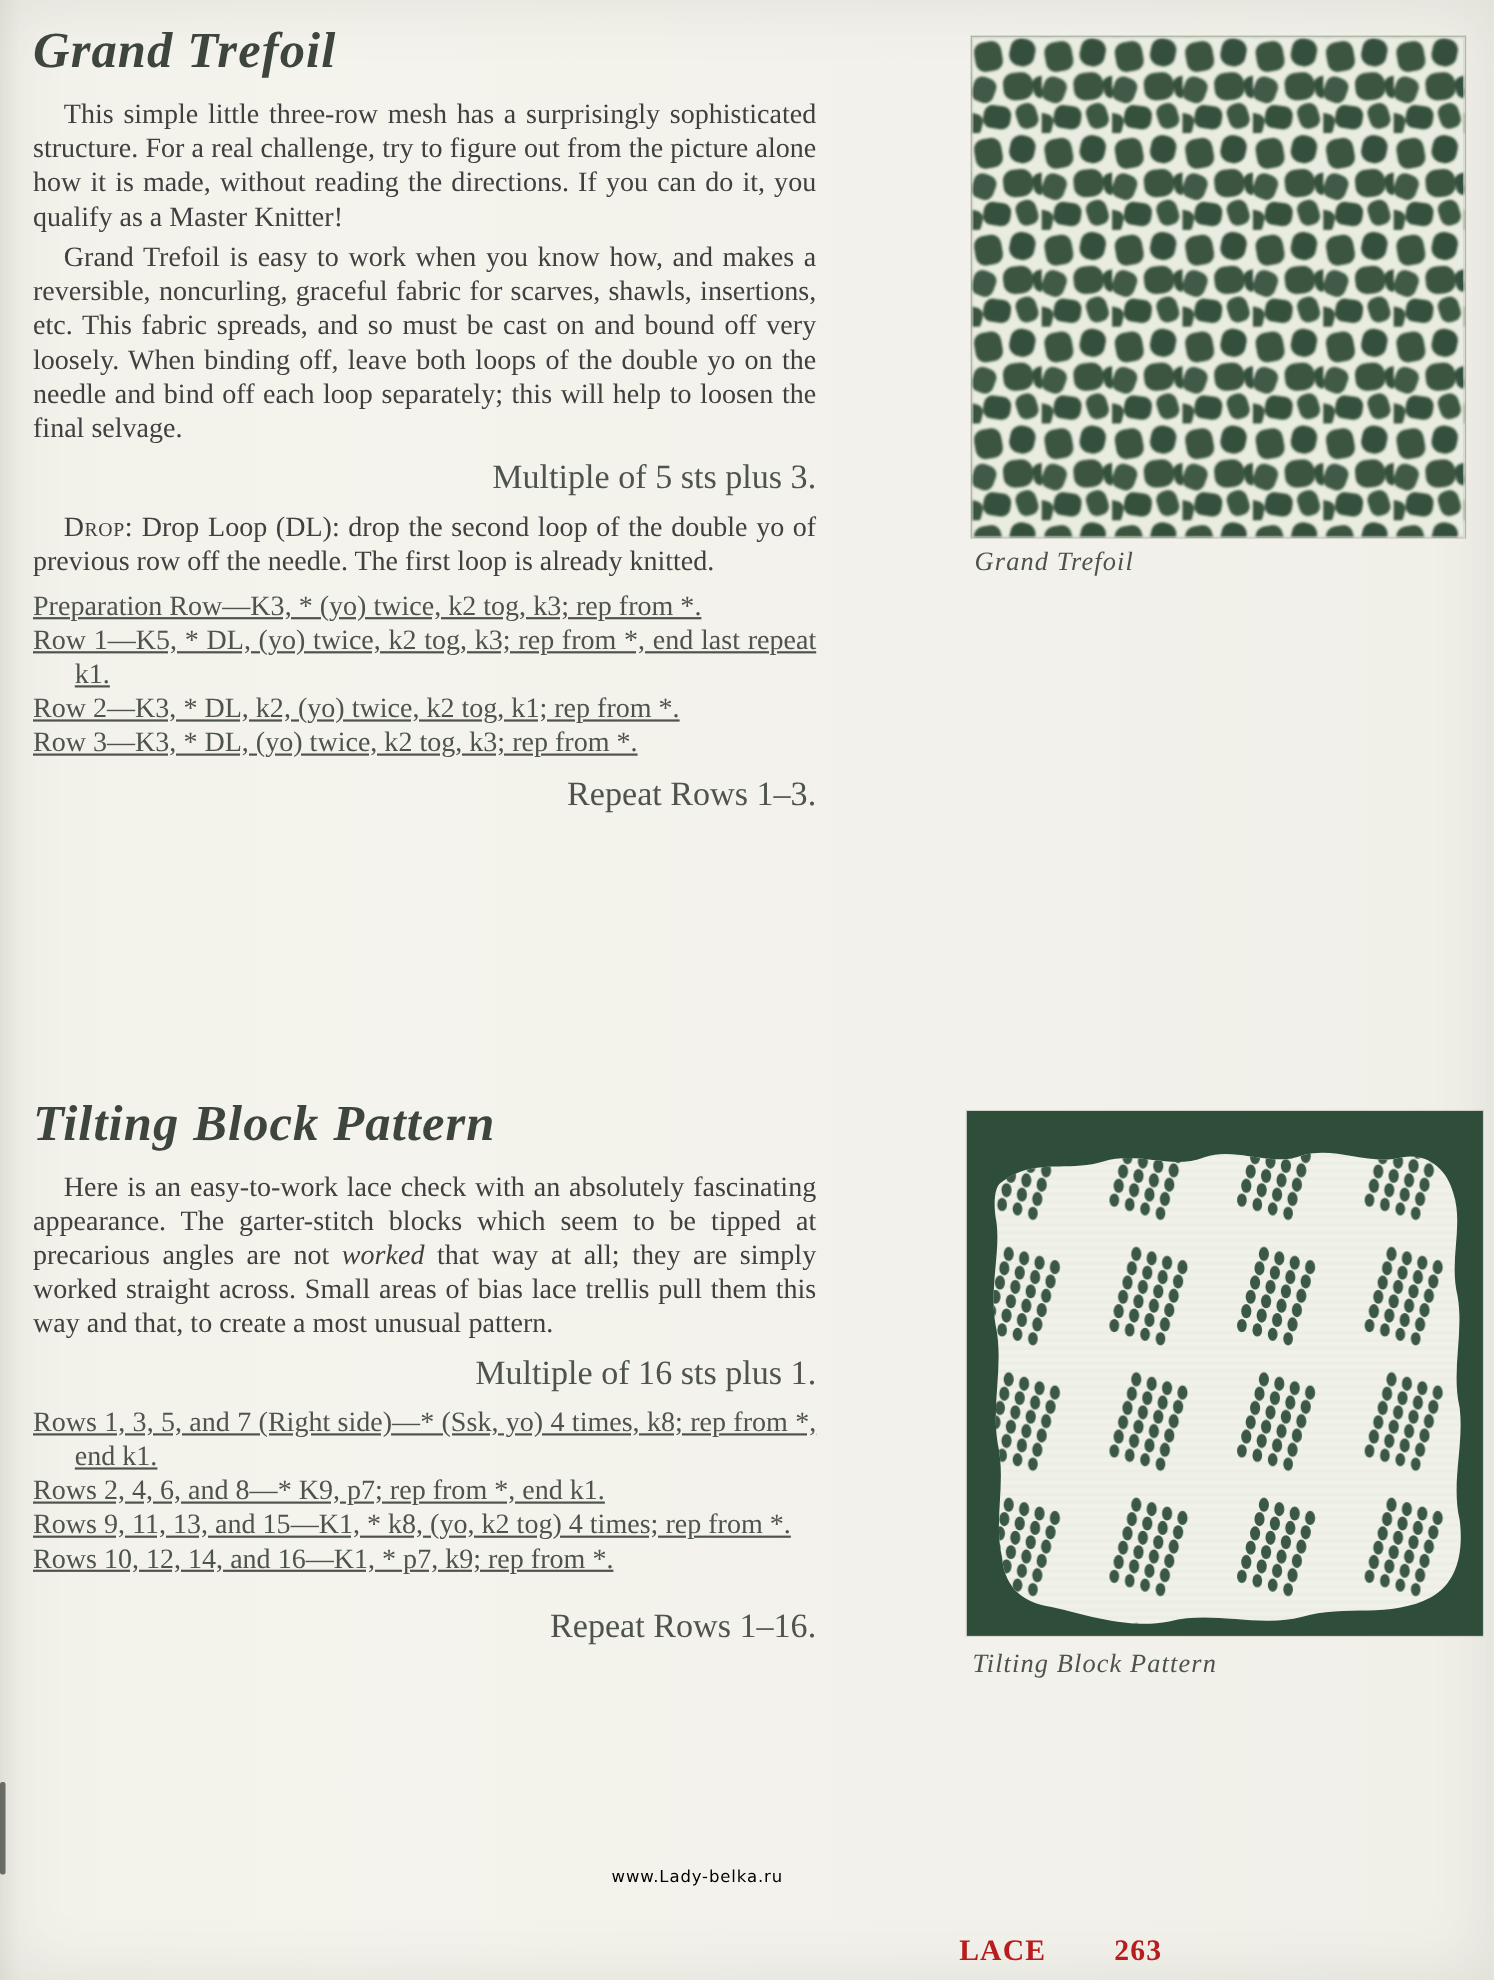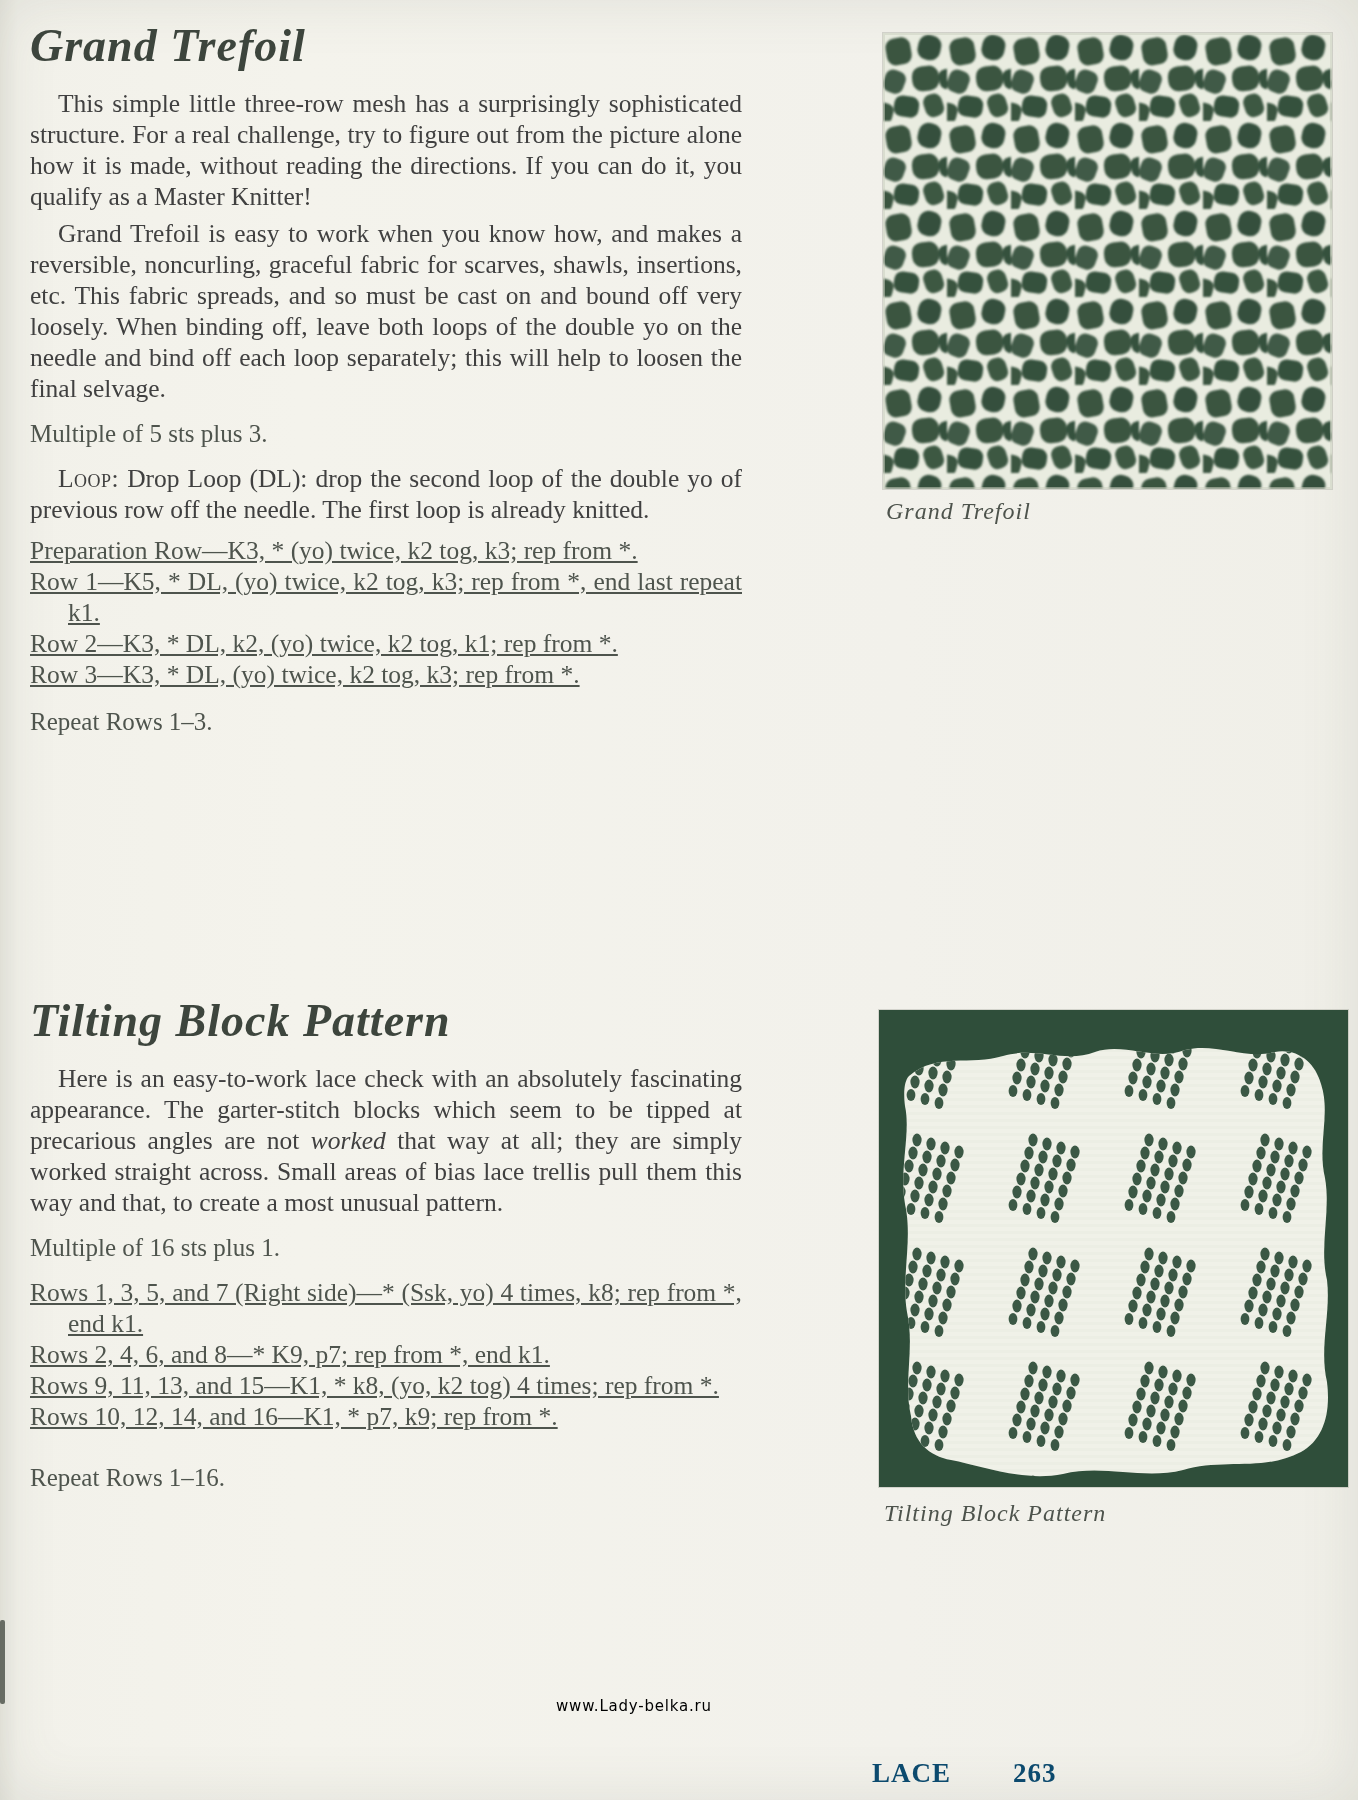--- a/index.html
+++ b/index.html
@@ -22,21 +22,21 @@
     font-size:46px;line-height:52px;margin:0 0 16px 0;
     font-style:italic;font-weight:bold;color:#3d453d;letter-spacing:1px;
   }
   p{margin:0;}
   .body{
     font-size:25.5px;line-height:31px;text-align:justify;
     margin-bottom:6px;color:#404040;
   }
   .indent{text-indent:28px;}
   .center-line{
-    font-size:25px;line-height:31px;text-align:left;
+    font-size:31px;line-height:31px;text-align:right;
     margin:14px 0 14px 0;
     font-family:Liberation Serif, serif;
   }
   .inst{
     font-size:25.5px;line-height:31px;text-align:justify;
     padding-left:38px;text-indent:-38px;margin-bottom:0;text-decoration:underline;
   }
   .sc{font-variant:small-caps;letter-spacing:.5px;}
   .repeat-gap{margin-top:30px;}
   .photo{
@@ -50,36 +50,36 @@
   }
   .cap1{left:886px;top:498px;}
   .cap2{left:884px;top:1500px;}
   .watermark{
     position:absolute;left:556px;top:1697px;
     font-family:"DejaVu Sans","Liberation Sans",sans-serif;
     font-size:15px;letter-spacing:.8px;color:#000000;
   }
   .footer{
     position:absolute;left:872px;top:1758px;
-    font-weight:bold;font-size:27px;color:#0c4a6e;letter-spacing:1px;
+    font-weight:bold;font-size:27px;color:#b91c1c;letter-spacing:1px;
     display:flex;gap:62px;
   }
 </style>
 </head>
 <body>
 
 <div class="page-surface"></div>
 <div class="edge-mark" style="left:0;top:1620px;width:5px;height:84px;"></div>
 
 <div class="text-col sec1">
   <h1 class="title">Grand Trefoil</h1>
   <p class="body indent">This simple little three-row mesh has a surprisingly sophisticated structure. For a real challenge, try to figure out from the picture alone how it is made, without reading the directions. If you can do it, you qualify as a Master Knitter!</p>
   <p class="body indent">Grand Trefoil is easy to work when you know how, and makes a reversible, noncurling, graceful fabric for scarves, shawls, insertions, etc. This fabric spreads, and so must be cast on and bound off very loosely. When binding off, leave both loops of the double yo on the needle and bind off each loop separately; this will help to loosen the final selvage.</p>
   <p class="center-line">Multiple of 5 sts plus 3.</p>
-  <p class="body indent"><span class="sc">Loop:</span><span> Drop Loop (DL): drop the second loop of the double yo of previous row off the needle. The first loop is already knitted.</span></p>
+  <p class="body indent"><span class="sc">Drop:</span><span> Drop Loop (DL): drop the second loop of the double yo of previous row off the needle. The first loop is already knitted.</span></p>
   <p class="inst" style="margin-top:10px;">Preparation Row—K3, * (yo) twice, k2 tog, k3; rep from *.</p>
   <p class="inst">Row 1—K5, * DL, (yo) twice, k2 tog, k3; rep from *, end last repeat k1.</p>
   <p class="inst">Row 2—K3, * DL, k2, (yo) twice, k2 tog, k1; rep from *.</p>
   <p class="inst">Row 3—K3, * DL, (yo) twice, k2 tog, k3; rep from *.</p>
   <p class="center-line" style="margin-top:16px;">Repeat Rows 1–3.</p>
 </div>
 
 <div class="text-col sec2">
   <h1 class="title">Tilting Block Pattern</h1>
   <p class="body indent"><span>Here is an easy-to-work lace check with an absolutely fascinating appearance. The garter-stitch blocks which seem to be tipped at precarious angles are not </span><i>worked</i><span> that way at all; they are simply worked straight across. Small areas of bias lace trellis pull them this way and that, to create a most unusual pattern.</span></p>

